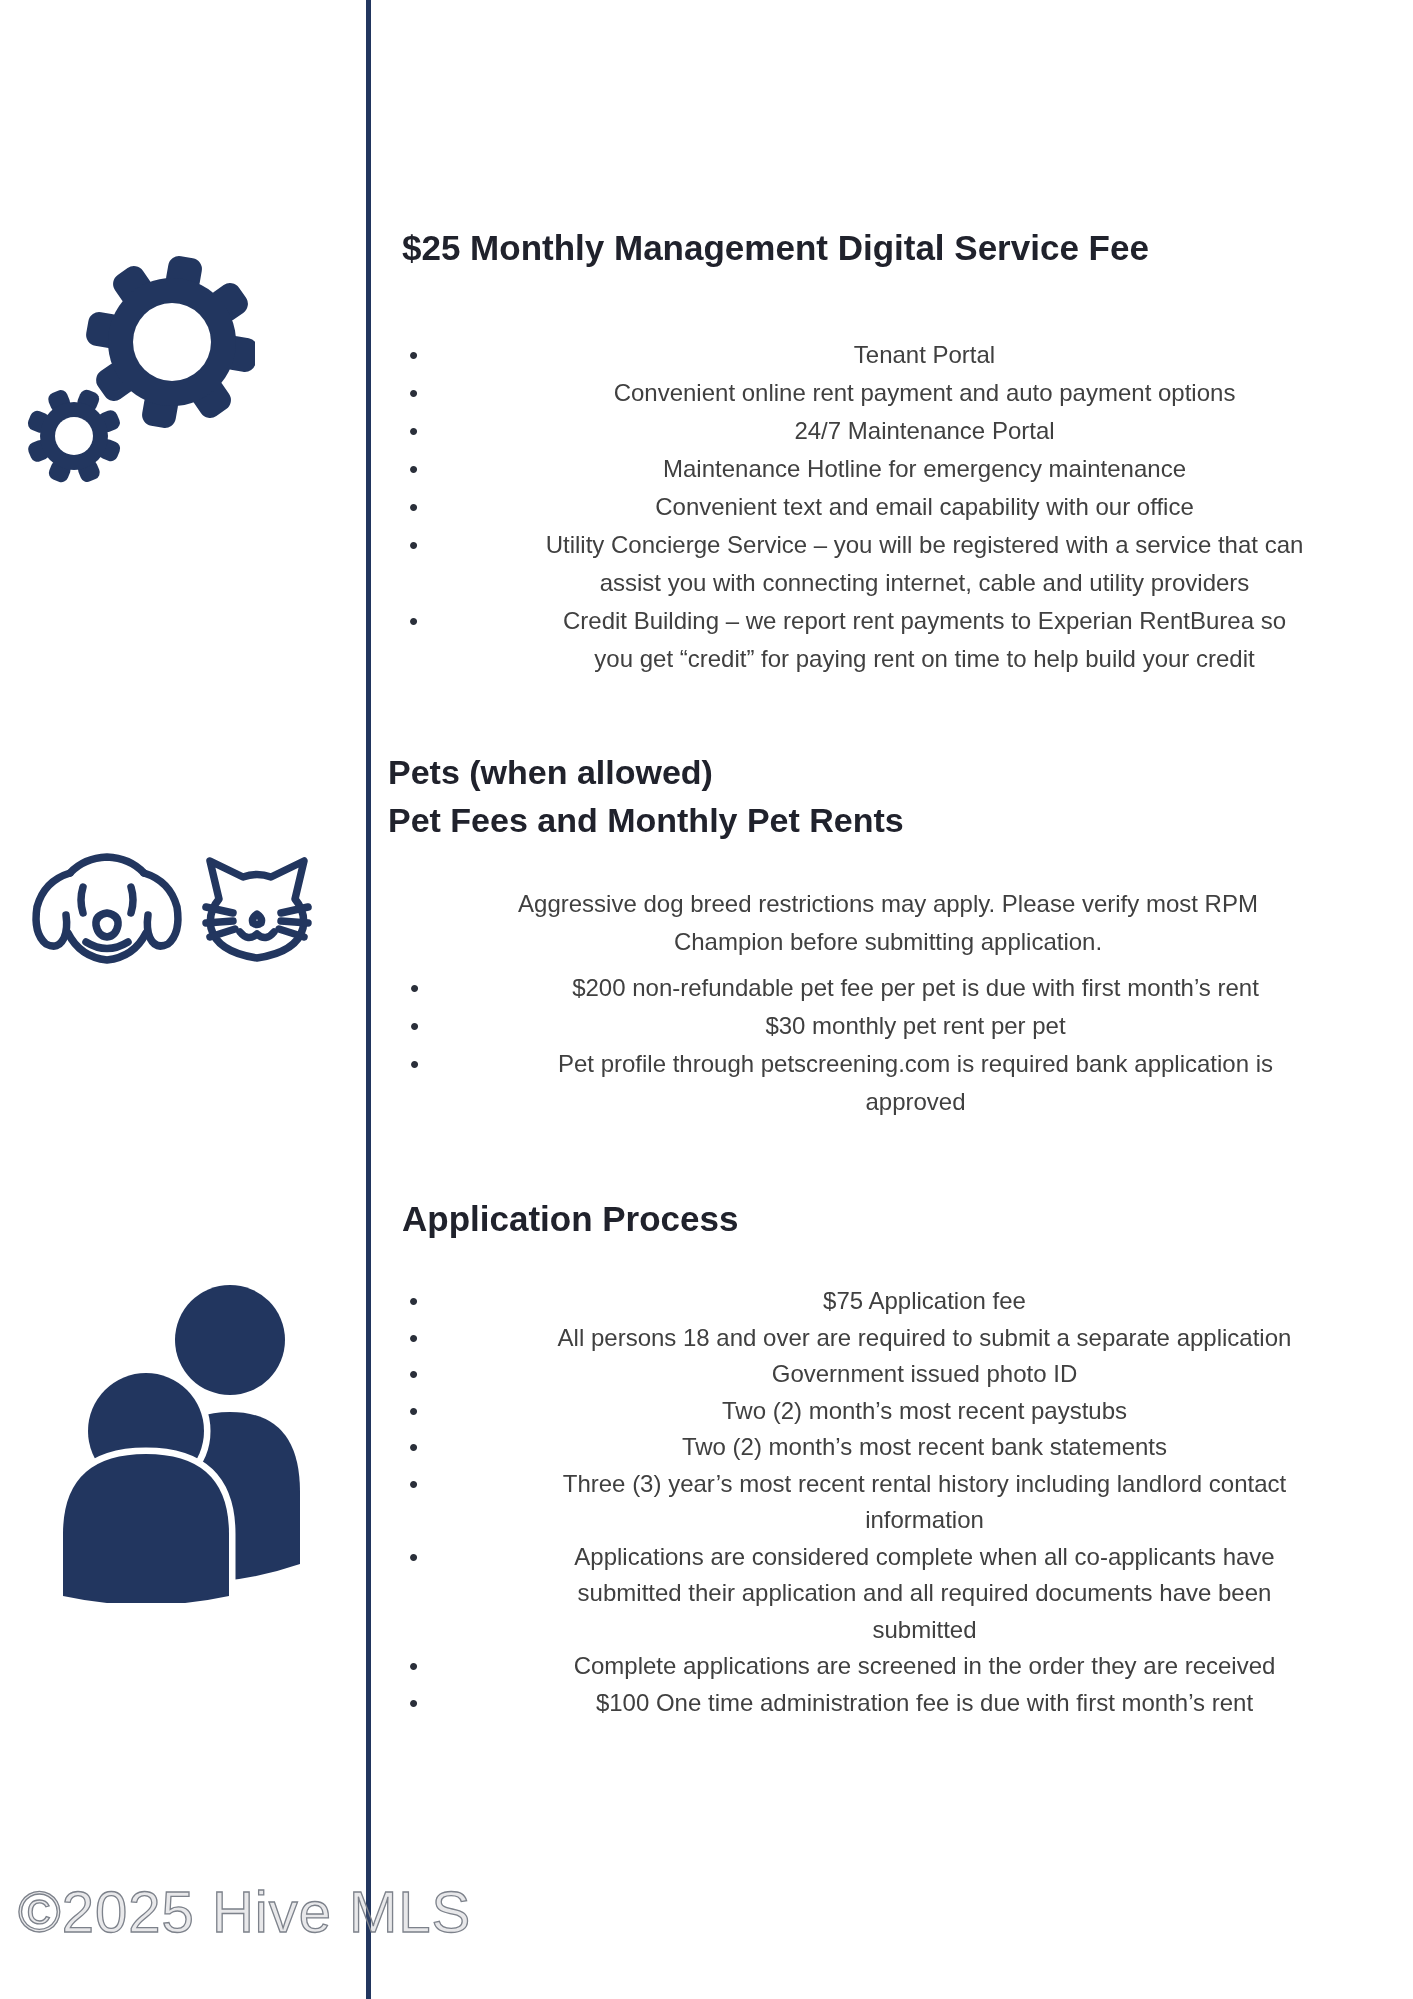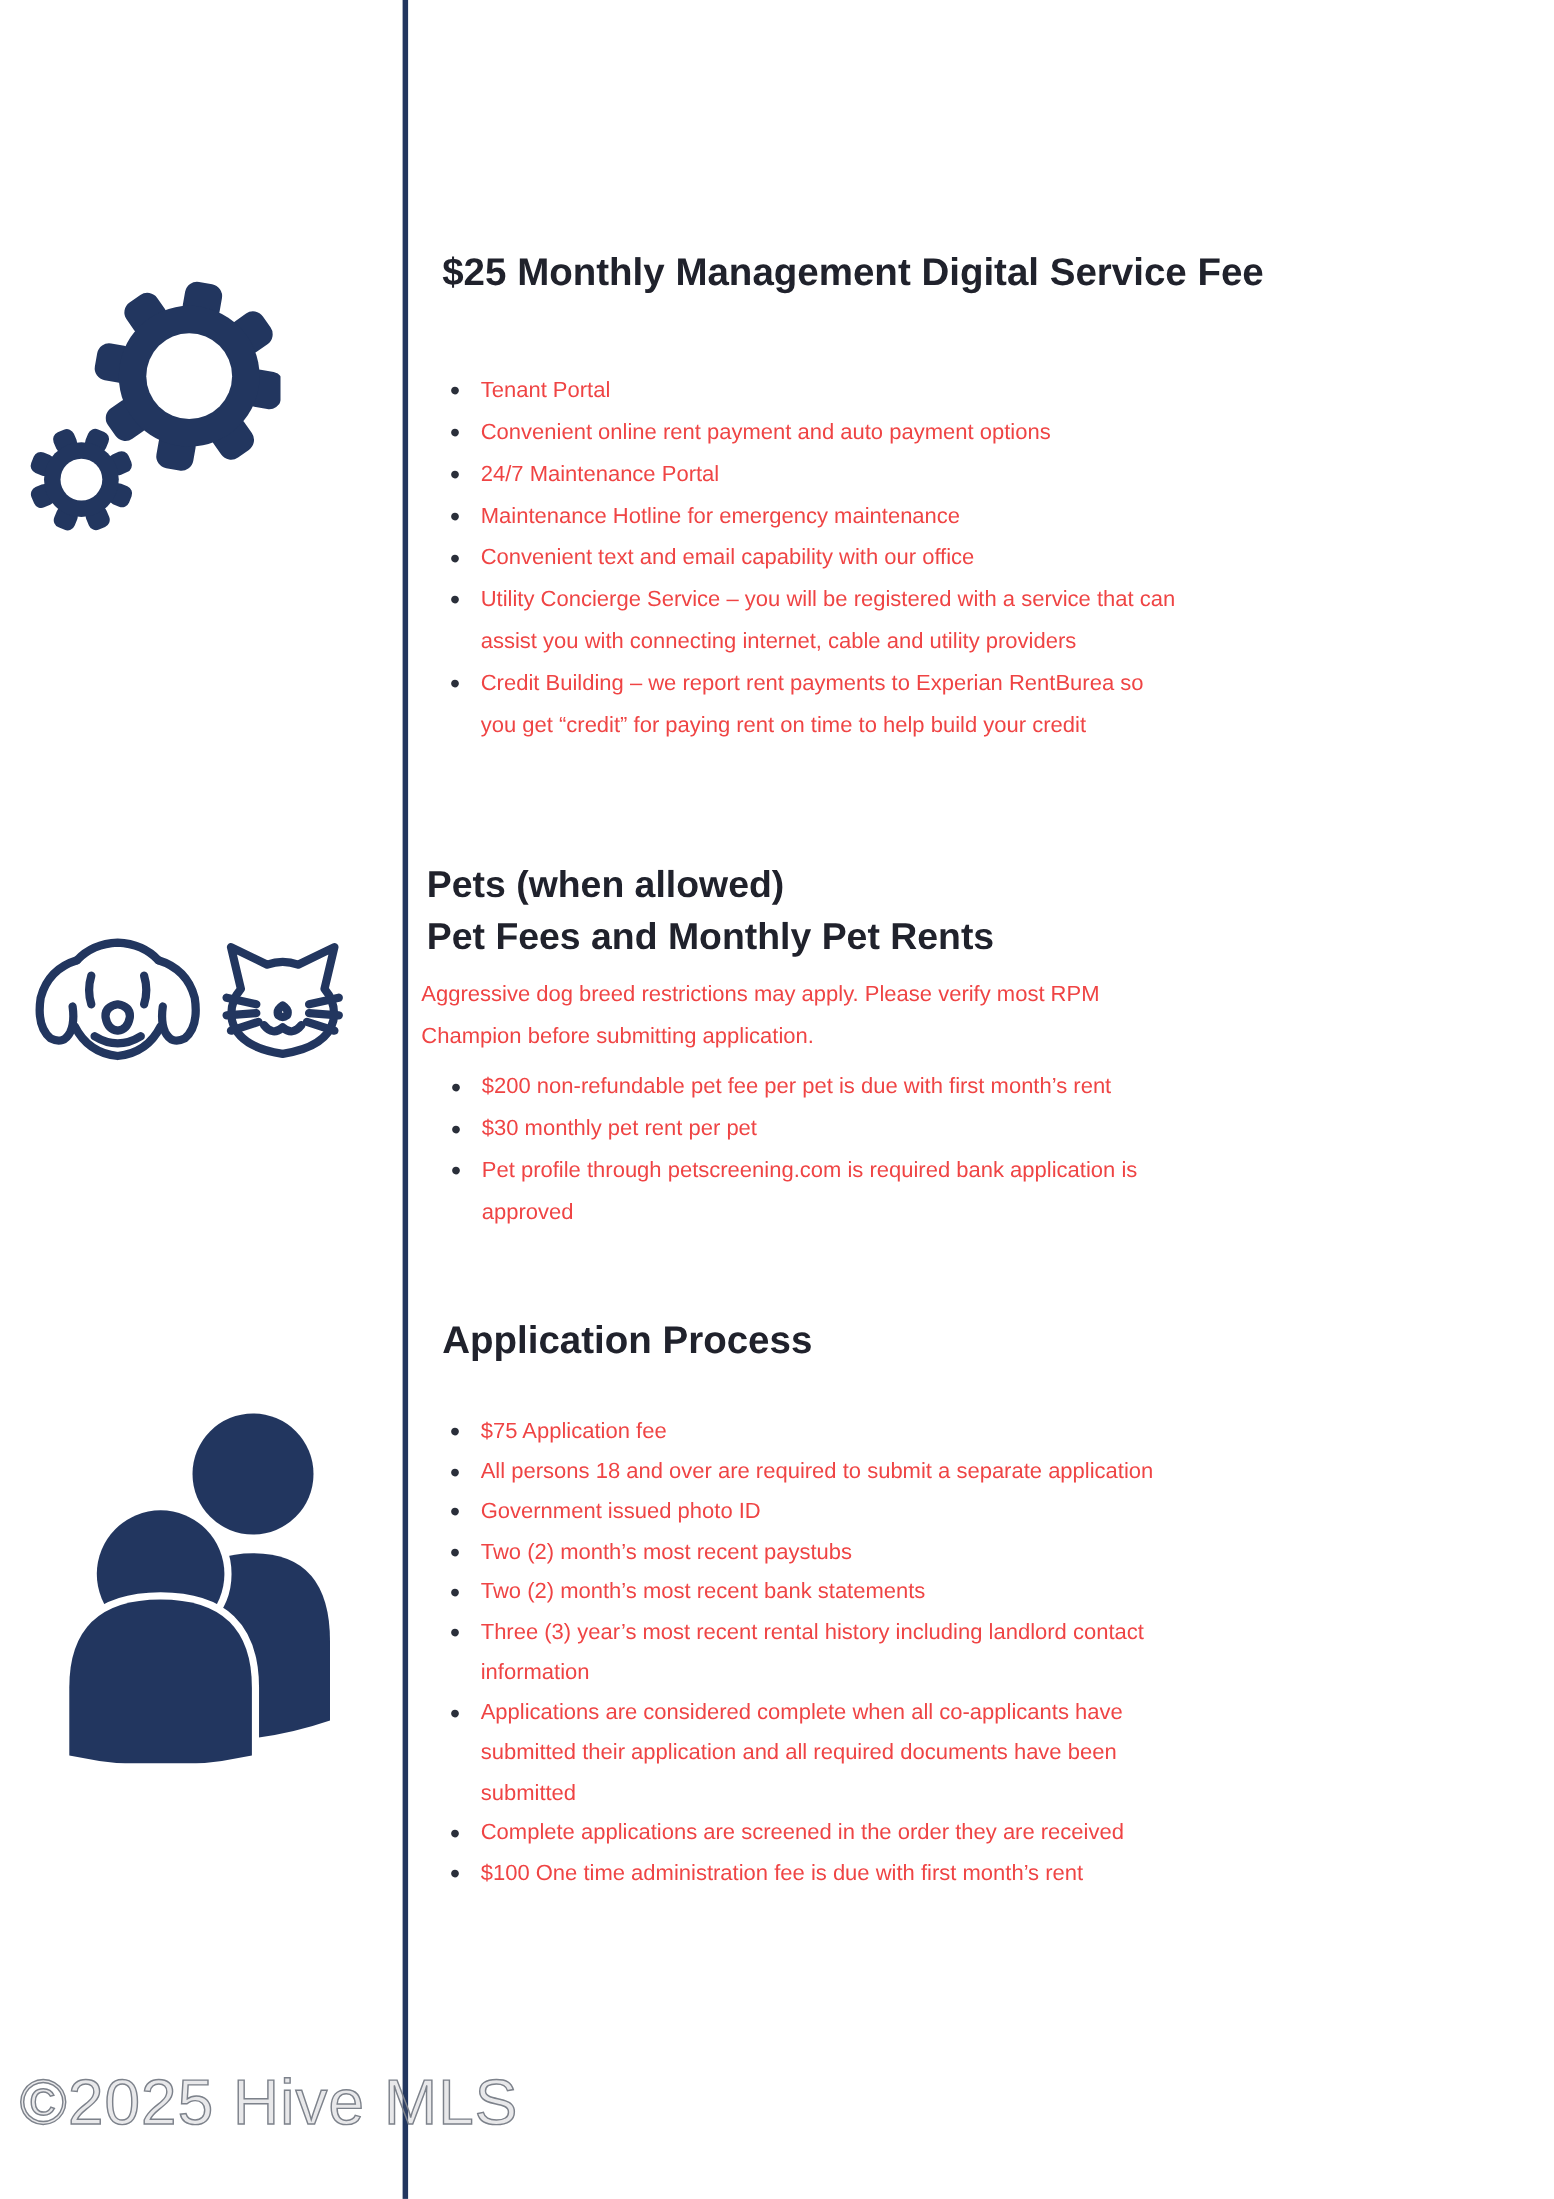--- a/index.html
+++ b/index.html
@@ -22,23 +22,24 @@
     font-size:35px;
     color:#20222c;
     letter-spacing:0px;
     line-height:1.2;
     white-space:nowrap;
   }
   .heading.two-line{white-space:normal;line-height:48px;font-size:34px;}
   .body-block{
     position:absolute;
     width:1010px;
-    color:#ef4444;
-    font-size:20px;
+    color:#404040;
+    font-size:24px;
     line-height:38px;
+    text-align:center;
   }
   .body-block p{
     margin:0 0 8px 0;
     white-space:pre-line;
   }
   ul.bullets{
     list-style:none;
     margin:0;padding:0;
   }
   ul.bullets li{
@@ -167,21 +168,21 @@
         <li>24/7 Maintenance Portal</li>
         <li>Maintenance Hotline for emergency maintenance</li>
         <li>Convenient text and email capability with our office</li>
         <li>Utility Concierge Service – you will be registered with a service that can
 assist you with connecting internet, cable and utility providers</li>
         <li>Credit Building – we report rent payments to Experian RentBurea so
 you get “credit” for paying rent on time to help build your credit</li>
       </ul>
   </div>
 
-  <div class="heading two-line" style="left:388px;top:748px;width:700px;margin-top:32px;">
+  <div class="heading two-line" style="left:388px;top:748px;width:700px;">
     <div>Pets (when allowed)</div>
     <div>Pet Fees and Monthly Pet Rents</div>
   </div>
 
   <div class="body-block" style="left:383px;top:885px;">
     <p>Aggressive dog breed restrictions may apply. Please verify most RPM
 Champion before submitting application.</p>
     <ul class="bullets" style="margin-left:20px;">
         <li>$200 non-refundable pet fee per pet is due with first month’s rent</li>
         <li>$30 monthly pet rent per pet</li>

